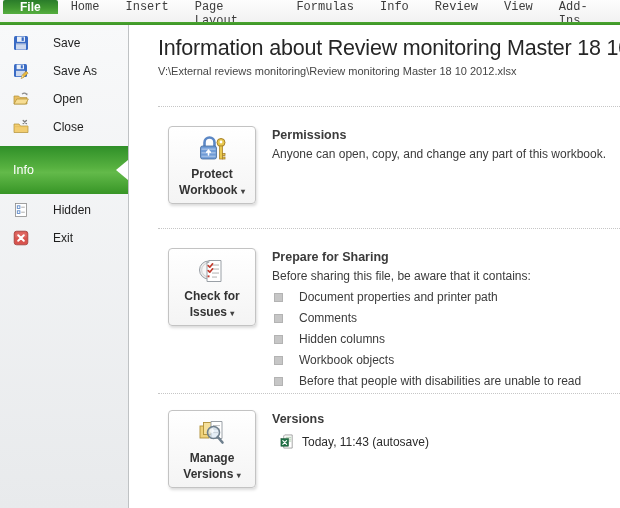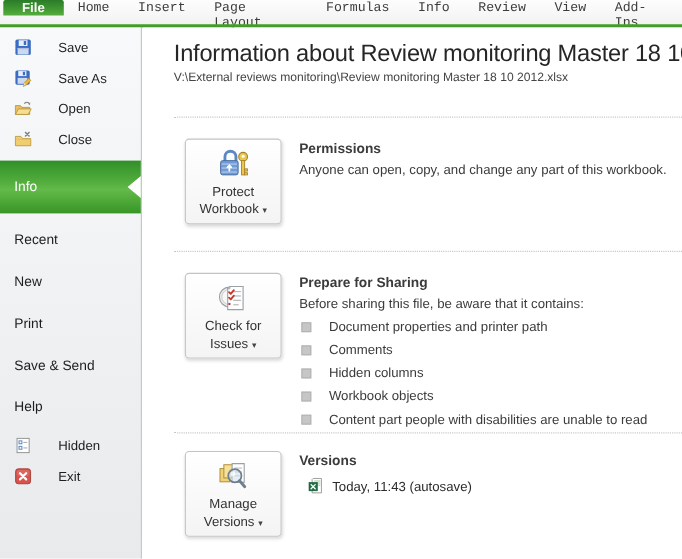--- a/index.html
+++ b/index.html
@@ -74,21 +74,21 @@
   .bigbtn{
     width:86px;height:76px;flex:0 0 86px;
     border:1px solid #c3c3c3;border-radius:4px;
     background:linear-gradient(#ffffff,#f4f4f4);
     box-shadow:1px 2px 3px rgba(0,0,0,0.14);
     display:flex;flex-direction:column;align-items:center;justify-content:center;
     gap:3px;cursor:default;
   }
   .icon32{width:32px;height:32px;display:inline-flex;}
   .icon32 svg{width:32px;height:32px;}
-  .bline{font-size:12px;color:#333333;line-height:13px;text-align:center;}
+  .bline{font-size:12px;color:#333333;line-height:13px;text-align:center;font-weight:bold;}
   .arrow{font-size:8px;color:#444;}
   .stext{margin-left:16px;padding-top:2px;min-width:0;}
   .shead{font-size:12.5px;font-weight:bold;color:#3b3b3b;}
   .sdesc{font-size:12px;color:#3b3b3b;margin-top:5px;white-space:nowrap;}
   .bullets{margin-top:6px;}
   .bullet-row{display:flex;align-items:center;margin-top:7px;}
   .sq{
     width:7px;height:7px;background:#c6c6c6;border:1px solid #b3b3b3;
     margin:0 16px 0 2px;flex:0 0 7px;
   }
@@ -161,37 +161,20 @@
           </svg>
       </span>
       <span>Close</span>
     </div>
   </div>
 
   <div class="navsel">
     <span>Info</span>
   </div>
 
-  <div class="navgroup">
-    <div class="nav">
-      <span>Recent</span>
-    </div>
-    <div class="nav">
-      <span>New</span>
-    </div>
-    <div class="nav">
-      <span>Print</span>
-    </div>
-    <div class="nav">
-      <span>Save &amp; Send</span>
-    </div>
-    <div class="nav">
-      <span>Help</span>
-    </div>
-  </div>
 
   <div class="footgroup">
     <div class="cmd">
       <span class="icon16">
         <svg viewBox="0 0 16 16">
             <rect x="2.5" y="1.5" width="11" height="13" fill="#ffffff" stroke="#8a8a8a" stroke-width="0.8"></rect>
             <rect x="4.3" y="3.8" width="2.6" height="2.6" fill="#ffffff" stroke="#5b87c5" stroke-width="0.9"></rect>
             <rect x="4.3" y="8.8" width="2.6" height="2.6" fill="#ffffff" stroke="#5b87c5" stroke-width="0.9"></rect>
             <rect x="8.2" y="4.7" width="3.6" height="1" fill="#b0b0b0"></rect>
             <rect x="8.2" y="9.7" width="3.6" height="1" fill="#b0b0b0"></rect>
@@ -281,21 +264,21 @@
         <div class="bullet-row">
           <span class="sq"></span>
           <span class="btext">Hidden columns</span>
         </div>
         <div class="bullet-row">
           <span class="sq"></span>
           <span class="btext">Workbook objects</span>
         </div>
         <div class="bullet-row">
           <span class="sq"></span>
-          <span class="btext">Content part people with disabilities are unable to read</span>
+          <span class="btext">Before that people with disabilities are unable to read</span>
         </div>
       </div>
     </div>
   </div>
 
   <div class="divider d3"></div>
 
   <div class="section s3">
     <div class="bigbtn">
       <span class="icon32">

